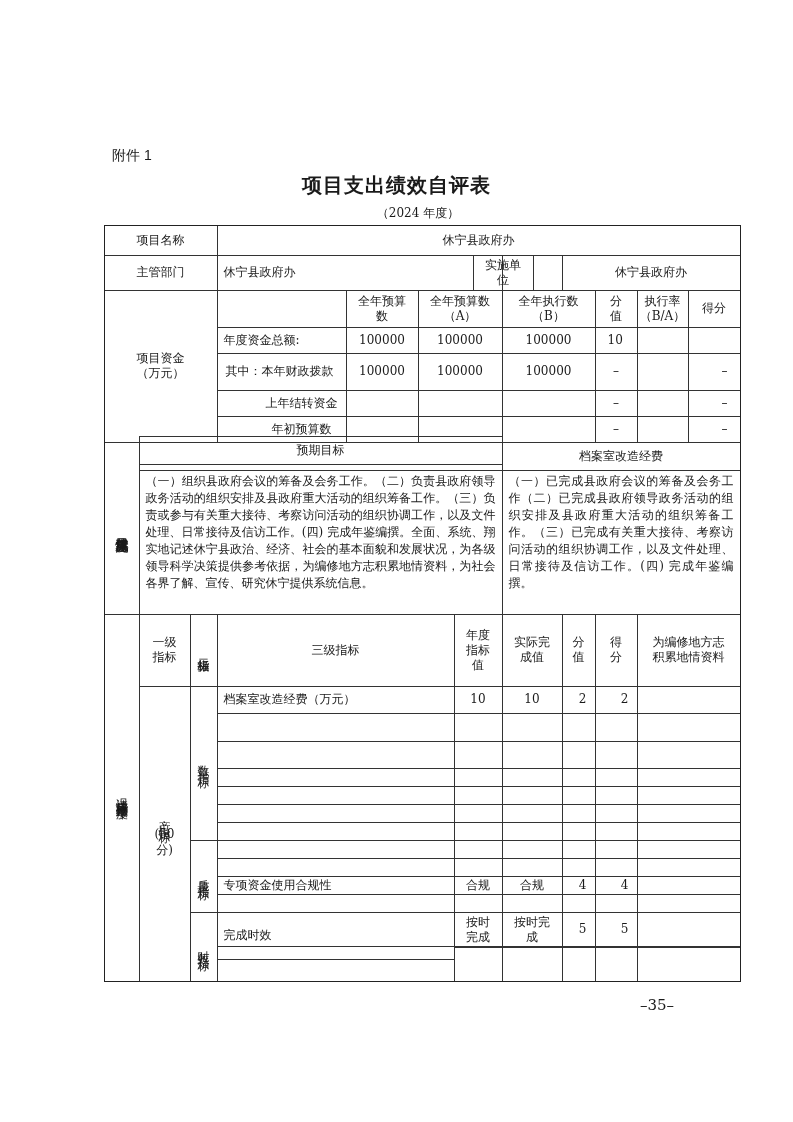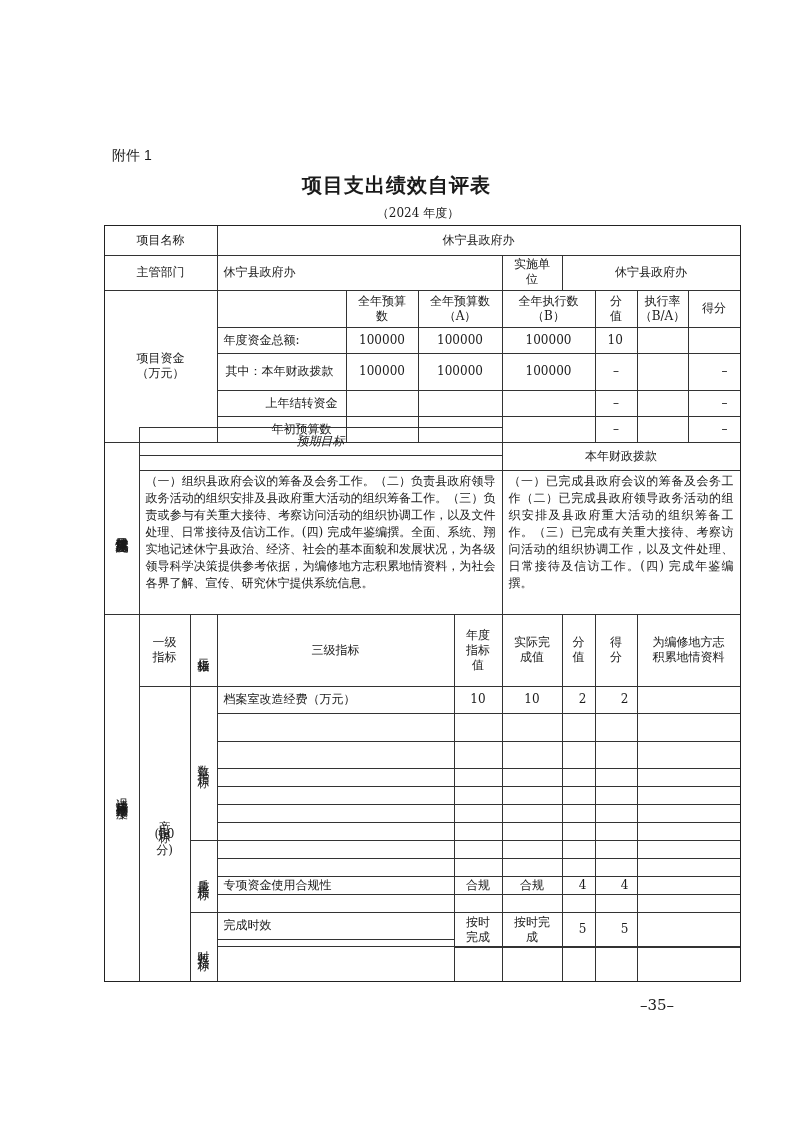--- a/index.html
+++ b/index.html
@@ -27,21 +27,21 @@
 <div class="title">项目支出绩效自评表</div>
 <div class="subtitle">（2024 年度）</div>
 
 <div class="tbl">
 
   <div class="c" style="left:104px;top:225px;width:114px;height:31px;">项目名称</div>
   <div class="c" style="left:217px;top:225px;width:524px;height:31px;">休宁县政府办</div>
 
   <div class="c" style="left:104px;top:255px;width:114px;height:36px;text-align:right;">主管部门</div>
   <div class="c l" style="left:217px;top:255px;width:286px;height:36px;">休宁县政府办</div>
-  <div class="c" style="left:502px;top:255px;width:61px;height:36px;padding:0 6px;font-family:Liberation Mono, monospace;">实施单位</div>
+  <div class="c" style="left:473px;top:255px;width:61px;height:36px;padding:0 6px;">实施单位</div>
   <div class="c" style="left:562px;top:255px;width:179px;height:36px;">休宁县政府办</div>
 
   <div class="c" style="left:104px;top:290px;width:114px;height:153px;white-space:pre-line;">项目资金
 （万元）</div>
 
   <div class="c" style="left:217px;top:290px;width:130px;height:38px;"></div>
   <div class="c" style="left:346px;top:290px;width:73px;height:38px;padding:0 6px;">全年预算数</div>
   <div class="c" style="left:418px;top:290px;width:85px;height:38px;padding:0 10px;">全年预算数（A）</div>
   <div class="c" style="left:502px;top:290px;width:94px;height:38px;padding:0 14px;">全年执行数（B）</div>
   <div class="c" style="left:595px;top:290px;width:43px;height:38px;padding:0 13px;">分值</div>
@@ -74,22 +74,22 @@
 
   <div class="c r" style="left:217px;top:416px;width:130px;height:27px;padding-right:14px;">年初预算数</div>
   <div class="c" style="left:346px;top:416px;width:73px;height:27px;"></div>
   <div class="c" style="left:418px;top:416px;width:85px;height:27px;"></div>
   <div class="c" style="left:502px;top:416px;width:94px;height:27px;"></div>
   <div class="c" style="left:595px;top:416px;width:43px;height:27px;">–</div>
   <div class="c" style="left:637px;top:416px;width:52px;height:27px;"></div>
   <div class="c" style="left:688px;top:416px;width:53px;height:27px;justify-content:flex-end;padding-right:12px;">–</div>
 
   <div class="c v" style="left:104px;top:442px;width:36px;height:173px;font-size:13px;line-height:16px;">年度总体目标完成情况</div>
-  <div class="c" style="left:139px;top:427px;width:364px;height:29px;font-style:italic;">预期目标</div>
-  <div class="c" style="left:502px;top:442px;width:239px;height:29px;">本年财政拨款</div>
+  <div class="c" style="left:139px;top:436px;width:364px;height:29px;">预期目标</div>
+  <div class="c" style="left:502px;top:442px;width:239px;height:29px;">档案室改造经费</div>
   <div class="c p" style="left:139px;top:470px;width:364px;height:145px;">（一）组织县政府会议的筹备及会务工作。（二）负责县政府领导政务活动的组织安排及县政府重大活动的组织筹备工作。（三）负责或参与有关重大接待、考察访问活动的组织协调工作，以及文件处理、日常接待及信访工作。(四) 完成年鉴编撰。全面、系统、翔实地记述休宁县政治、经济、社会的基本面貌和发展状况，为各级领导科学决策提供参考依据，为编修地方志积累地情资料，为社会各界了解、宣传、研究休宁提供系统信息。</div>
   <div class="c p" style="left:502px;top:470px;width:239px;height:145px;">（一）已完成县政府会议的筹备及会务工作（二）已完成县政府领导政务活动的组织安排及县政府重大活动的组织筹备工作。（三）已完成有关重大接待、考察访问活动的组织协调工作，以及文件处理、日常接待及信访工作。(四) 完成年鉴编撰。</div>
 
   <div class="c" style="left:104px;top:614px;width:36px;height:368px;">
     <span class="v" style="font-size:12px;line-height:13px;letter-spacing:-1px;">年度绩效指标完成情况</span>
   </div>
 
   <div class="c" style="left:139px;top:614px;width:52px;height:73px;padding:0 10px;">一级指标</div>
   <div class="c v" style="left:190px;top:614px;width:28px;height:73px;">二级指标</div>
   <div class="c" style="left:217px;top:614px;width:238px;height:73px;">三级指标</div>
@@ -197,21 +197,21 @@
       </div>
       <div>
         <div class="c l" style="left: 217px; top: 894px; width: 238px; height: 19px;"></div>
         <div class="c" style="left: 454px; top: 894px; width: 49px; height: 19px; padding: 0px 8px;"></div>
         <div class="c" style="left: 502px; top: 894px; width: 61px; height: 19px; padding: 0px 8px;"></div>
         <div class="c r" style="left: 562px; top: 894px; width: 34px; height: 19px;"></div>
         <div class="c r" style="left: 595px; top: 894px; width: 43px; height: 19px;"></div>
         <div class="c" style="left: 637px; top: 894px; width: 104px; height: 19px;"></div>
       </div>
       <div>
-        <div class="c l" style="left: 217px; top: 912px; width: 238px; height: 28px;">完成时效</div>
+        <div class="c l" style="left: 217px; top: 912px; width: 238px; height: 48px;">完成时效</div>
         <div class="c" style="left: 454px; top: 912px; width: 49px; height: 36px; padding: 0px 8px;">按时完成</div>
         <div class="c" style="left: 502px; top: 912px; width: 61px; height: 36px; padding: 0px 8px;">按时完成</div>
         <div class="c r" style="left: 562px; top: 912px; width: 34px; height: 36px;">5</div>
         <div class="c r" style="left: 595px; top: 912px; width: 43px; height: 36px;">5</div>
         <div class="c" style="left: 637px; top: 912px; width: 104px; height: 36px;"></div>
       </div>
       <div>
         <div class="c l" style="left: 217px; top: 946px; width: 238px; height: 36px;"></div>
         <div class="c" style="left: 454px; top: 946px; width: 49px; height: 36px; padding: 0px 8px;"></div>
         <div class="c" style="left: 502px; top: 946px; width: 61px; height: 36px; padding: 0px 8px;"></div>

